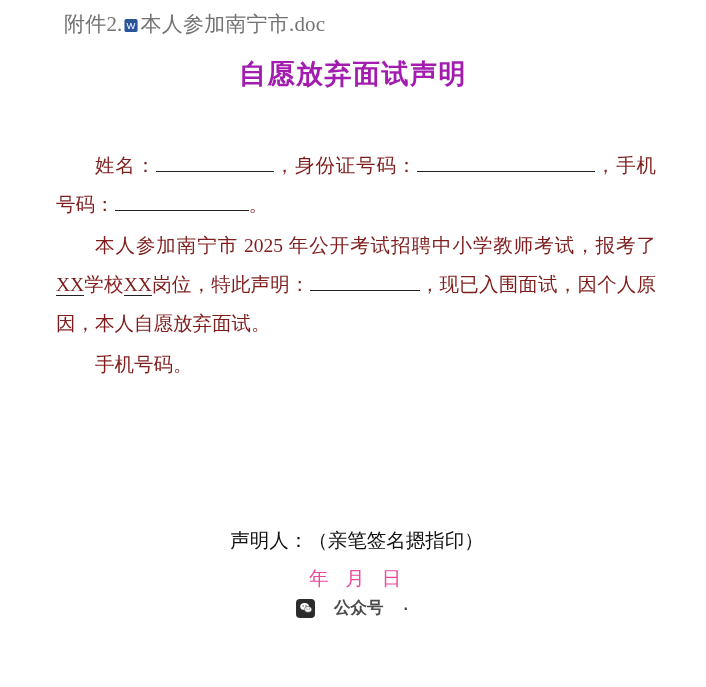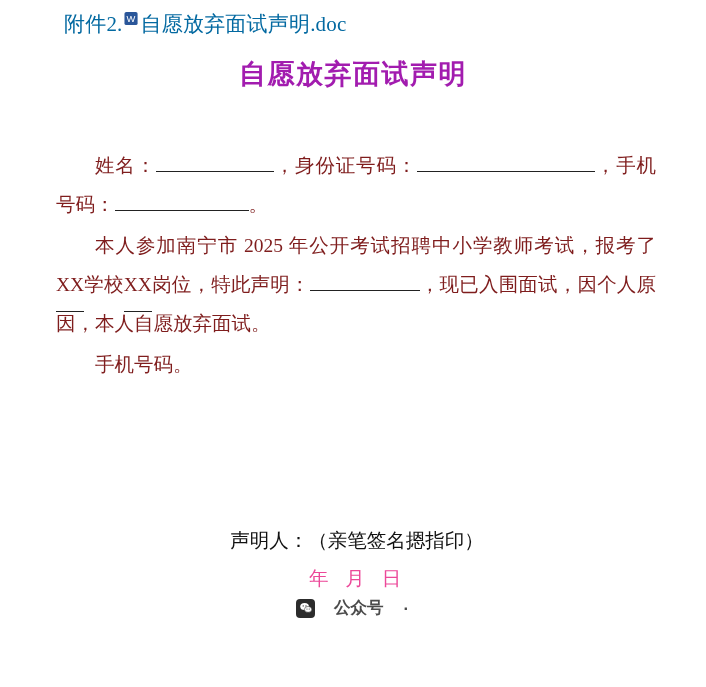--- a/index.html
+++ b/index.html
@@ -20,22 +20,23 @@
     width: 706px;
     height: 687px;
     background: #ffffff;
   }
   
   .attach-line {
     position: absolute;
     top: 10px;
     left: 64px;
     display: flex;
+    align-items: center;
     font-size: 21px;
-    color: #0369a1;
+    color: #737373;
     letter-spacing: 0.2px;
     white-space: nowrap;
   }
   .attach-label {
     font-family: "Liberation Serif", "DejaVu Serif", serif;
   }
   .doc-icon {
     display: inline-block;
     width: 15px;
     height: 15px;
@@ -81,21 +82,21 @@
     display: inline-block;
     border-bottom: 1px solid #222;
     vertical-align: baseline;
   }
   .blank-name   { width: 118px; }
   .blank-id     { width: 178px; }
   .blank-phone  { width: 134px; }
   .blank-code   { width: 110px; }
   .u {
     border-bottom: 1px solid #222;
-    padding-bottom: 16px;
+    padding-bottom: 0px;
   }
   
   .sig-line {
     position: absolute;
     top: 527px;
     left: 0;
     width: 706px;
     text-align: center;
     font-size: 19.5px;
     color: #111;
@@ -153,21 +154,21 @@
 <div class="page">
 
   <div class="attach-line">
     <span class="attach-label">附件2.</span>
     <span class="doc-icon">
       <svg viewBox="0 0 16 16" width="15" height="15" xmlns="http://www.w3.org/2000/svg">
         <rect x="0.5" y="1" width="14" height="14" rx="2" fill="#2a5699"></rect>
         <text x="7.5" y="12" font-size="10" font-family="Liberation Sans, sans-serif" fill="#ffffff" text-anchor="middle">W</text>
       </svg>
     </span>
-    <span class="attach-name">自愿放弃面试声明.doc</span>
+    <span class="attach-name">本人参加南宁市.doc</span>
   </div>
 
   <div class="doc-title">自愿放弃面试声明</div>
 
   <div class="body-block">
 
     <p class="para indent">
       <span>姓名：</span><span class="blank blank-name"></span><span>，身份证号码：</span><span class="blank blank-id"></span><span>，手机号码：</span><span class="blank blank-phone"></span><span>。</span>
     </p>
 

